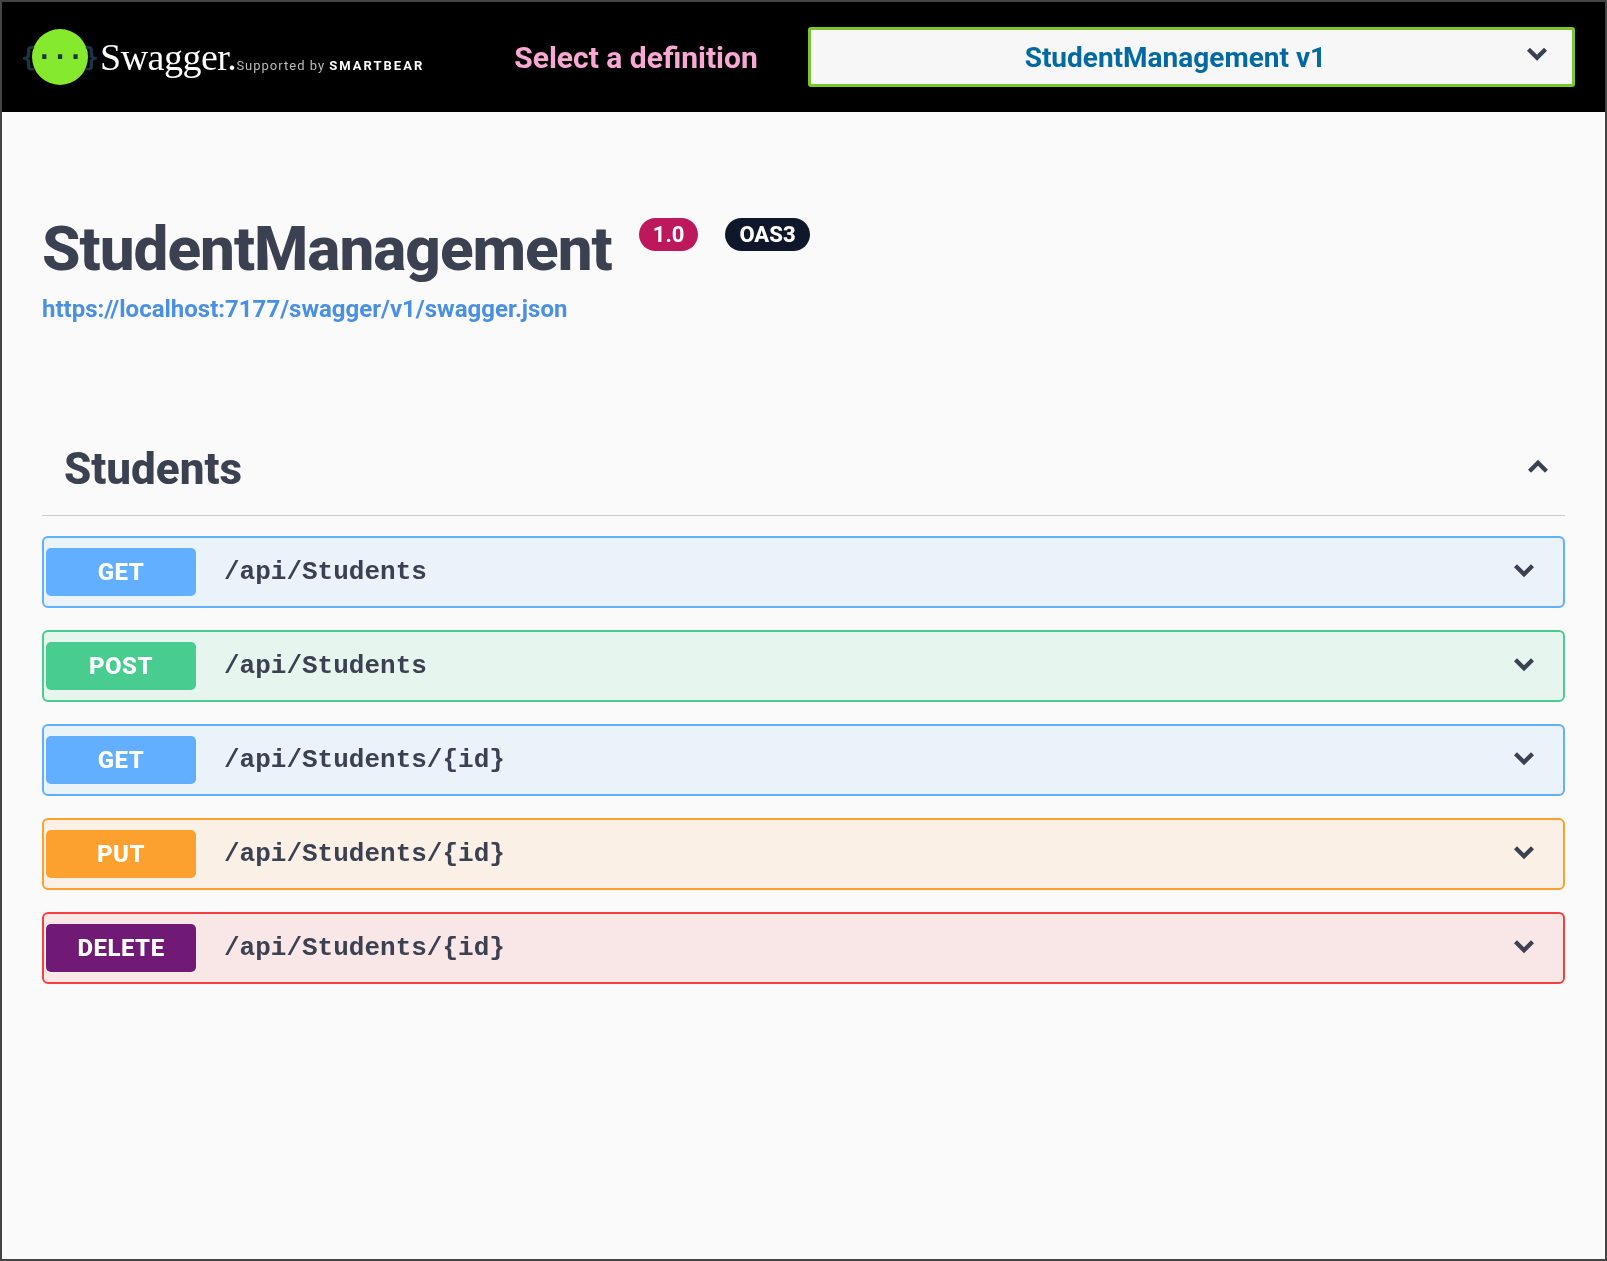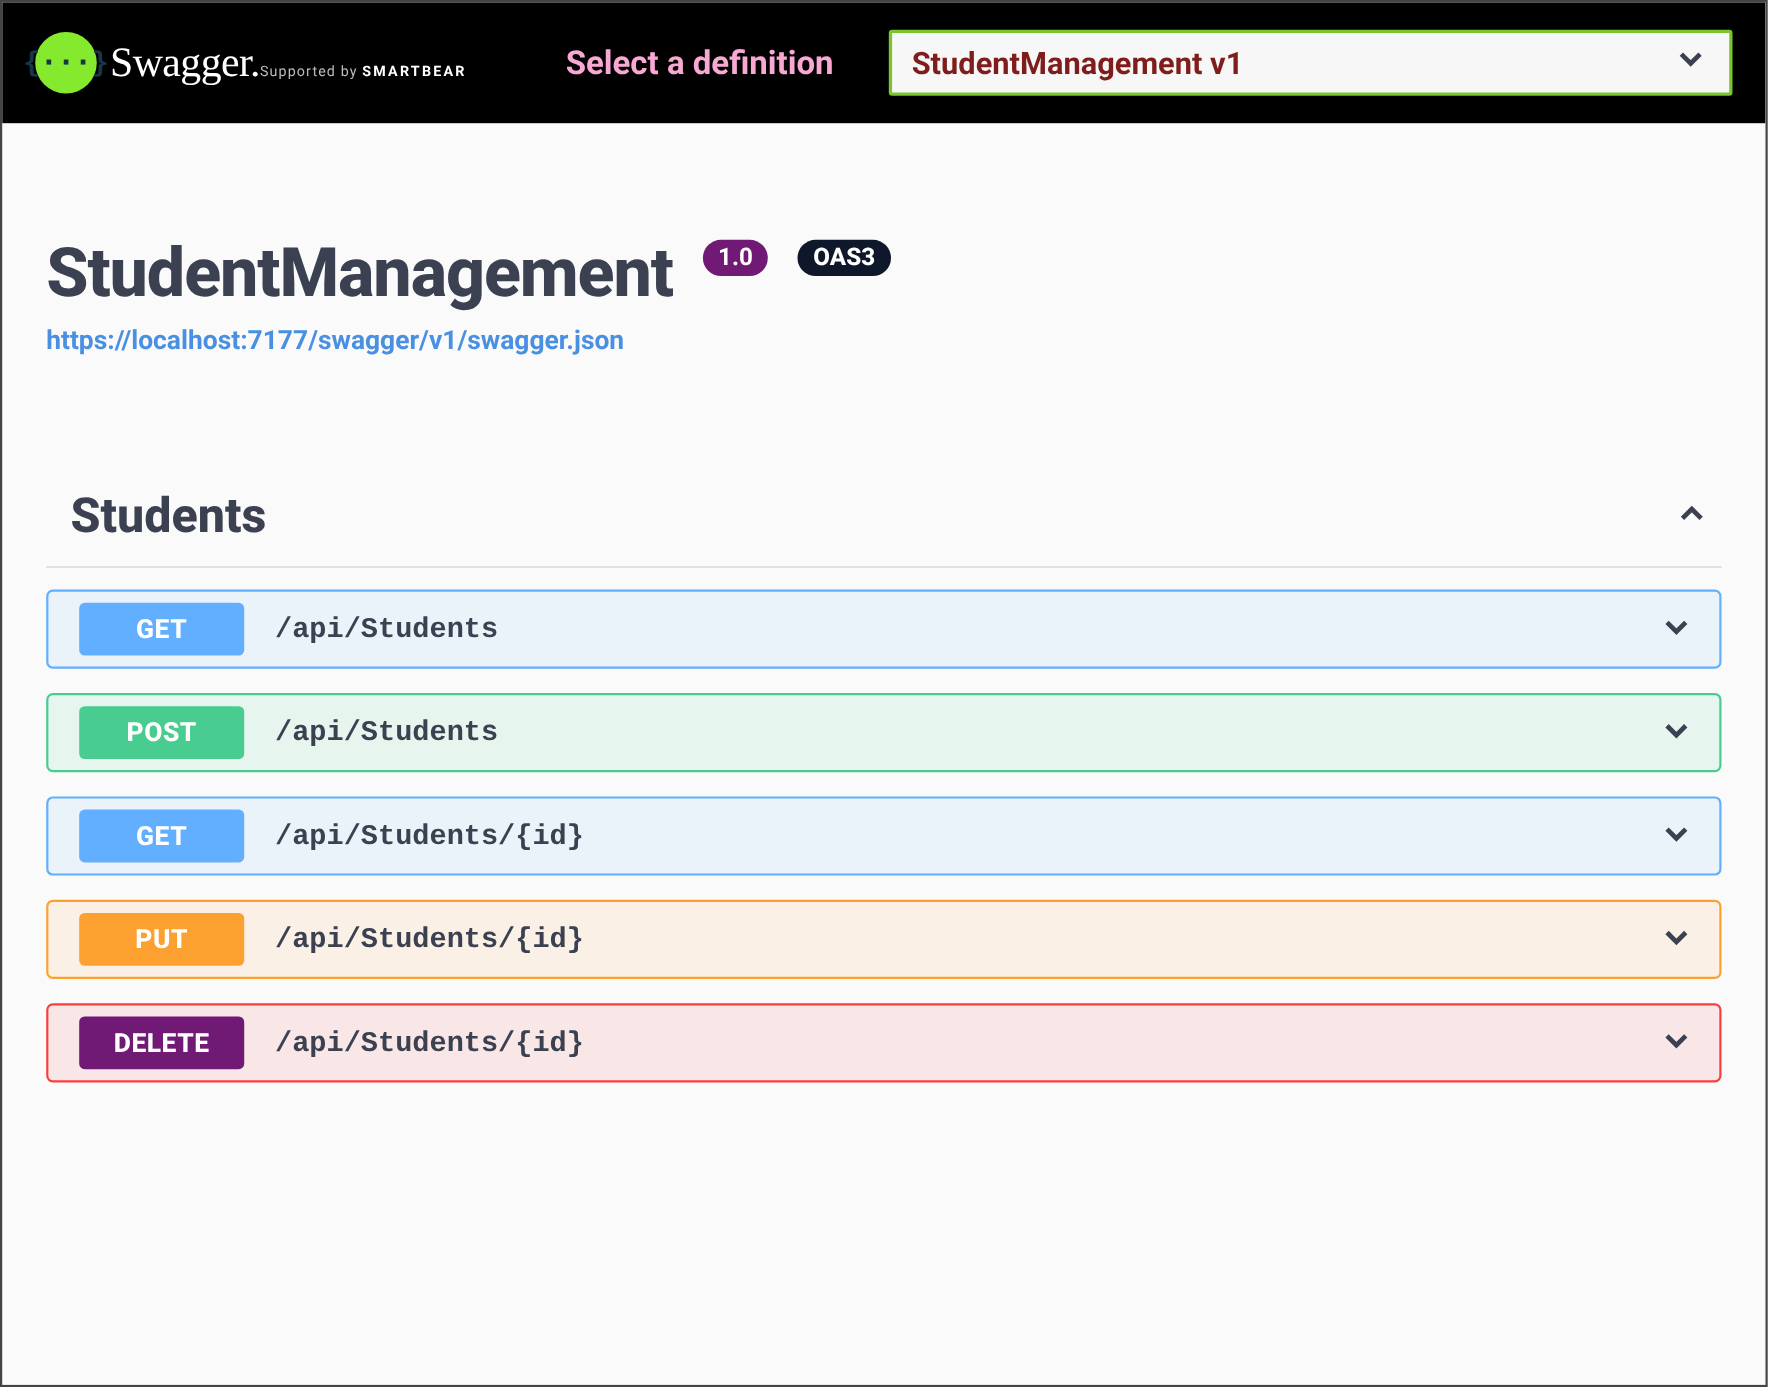--- a/index.html
+++ b/index.html
@@ -58,26 +58,27 @@
     font-weight: 700;
     margin-left: 40px;
   }
   .definition-select {
     flex: 1;
     height: 60px;
     border: 3px solid #7bc62d;
     background: #f7f7f7;
     font-size: 28px;
     font-weight: 700;
-    color: #7f1d1d;
+    color: #0369a1;
     padding: 0 50px 0 18px;
     position: relative;
     display: flex;
     align-items: center;
     border-radius: 3px;
+    justify-content: center;
   }
   .definition-select .chevron {
     position: absolute;
     right: 18px;
     top: 50%;
     transform: translateY(-50%);
   }
   .main {
     padding: 100px 40px 40px 40px;
   }
@@ -86,21 +87,21 @@
     align-items: baseline;
     gap: 27px;
   }
   .api-title {
     font-size: 62px;
     font-weight: 800;
     color: #3b4151;
     letter-spacing: -1px;
   }
   .version-badge {
-    background: #701a75;
+    background: #be185d;
     color: #fff;
     font-size: 22px;
     font-weight: 700;
     padding: 4px 14px;
     border-radius: 30px;
     position: relative;
     top: -28px;
   }
   .oas-badge {
     background: #0f172a;
@@ -130,21 +131,21 @@
   .tag-name {
     font-size: 44px;
     font-weight: 800;
     color: #3b4151;
   }
   .op-list { margin-top: 20px; display:flex; flex-direction:column; gap:22px;}
   .op-block {
     border-radius: 6px;
     display: flex;
     align-items: center;
-    padding: 10px 28px;
+    padding: 10px 2px;
     cursor: pointer;
     position: relative;
   }
   .op-block .method {
     color: #fff;
     font-weight: 800;
     font-size: 24px;
     width: 150px;
     height: 48px;
     display: flex;

